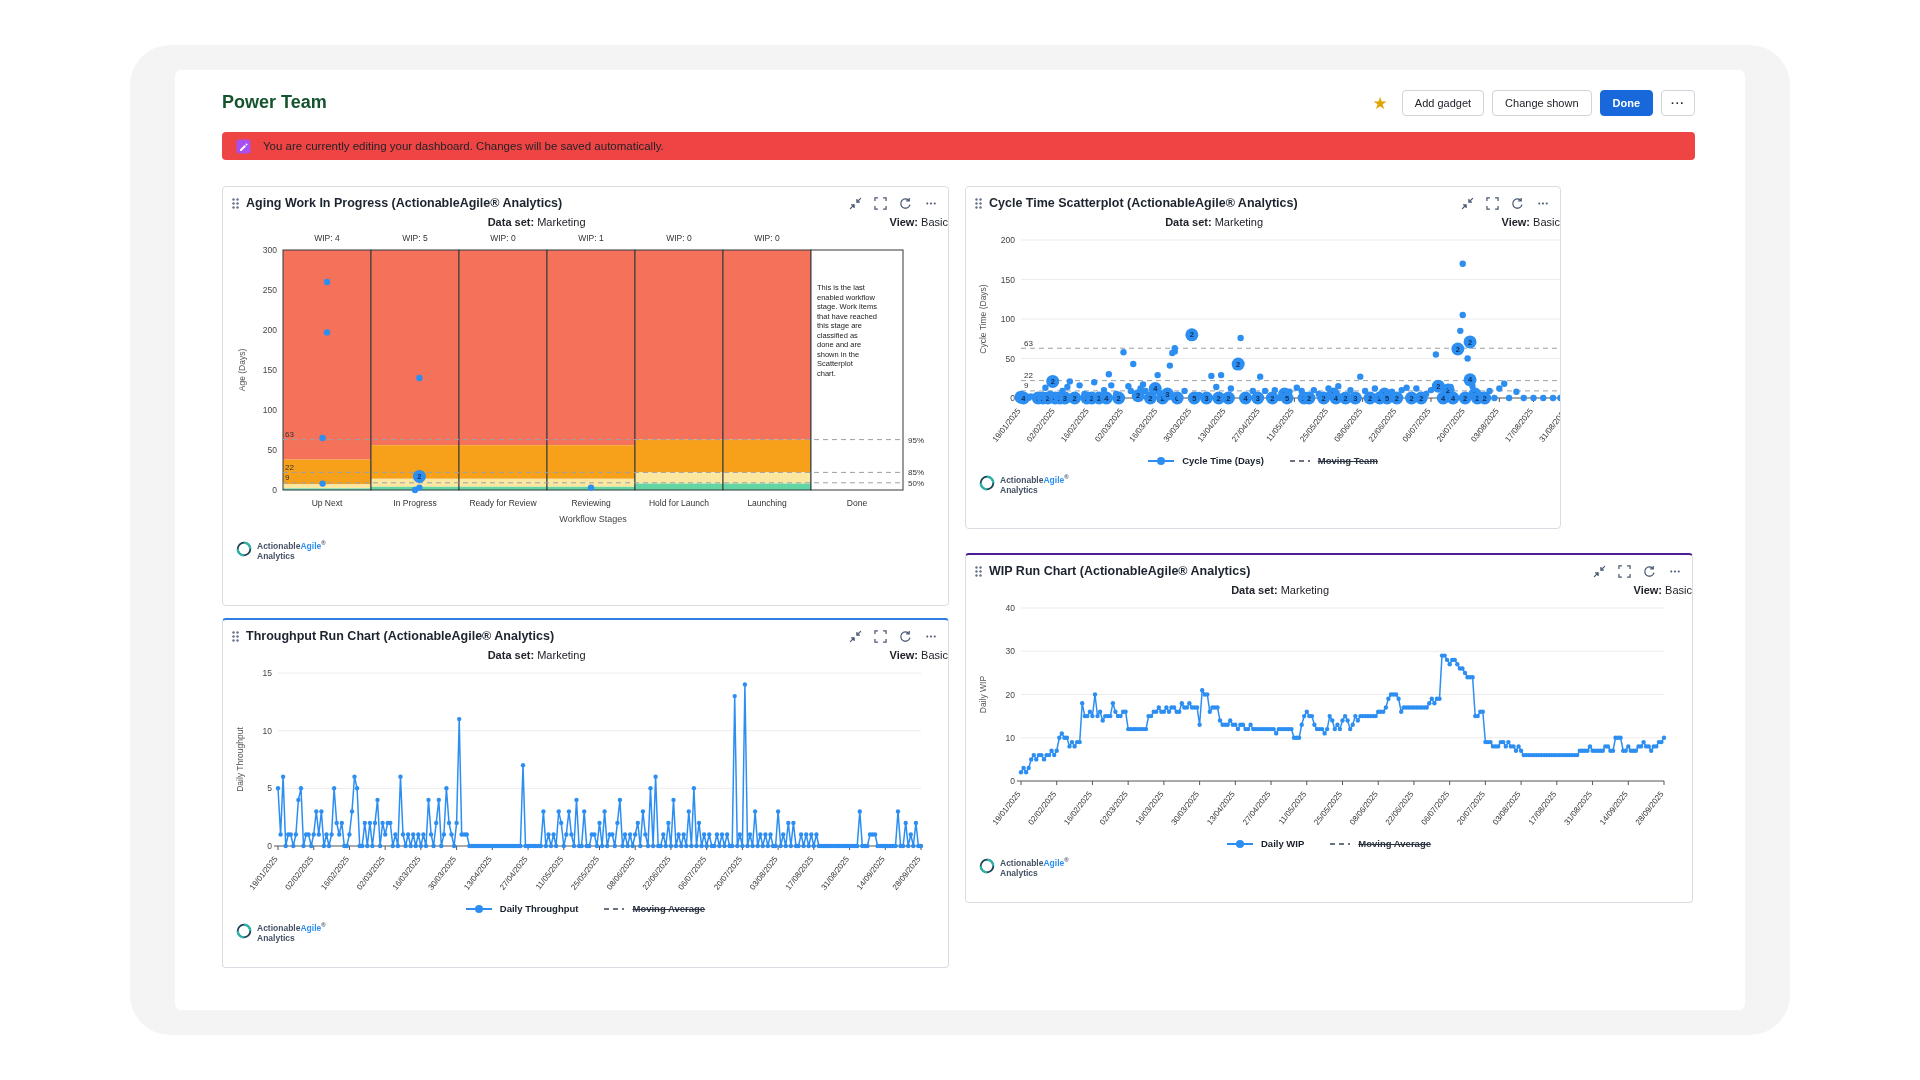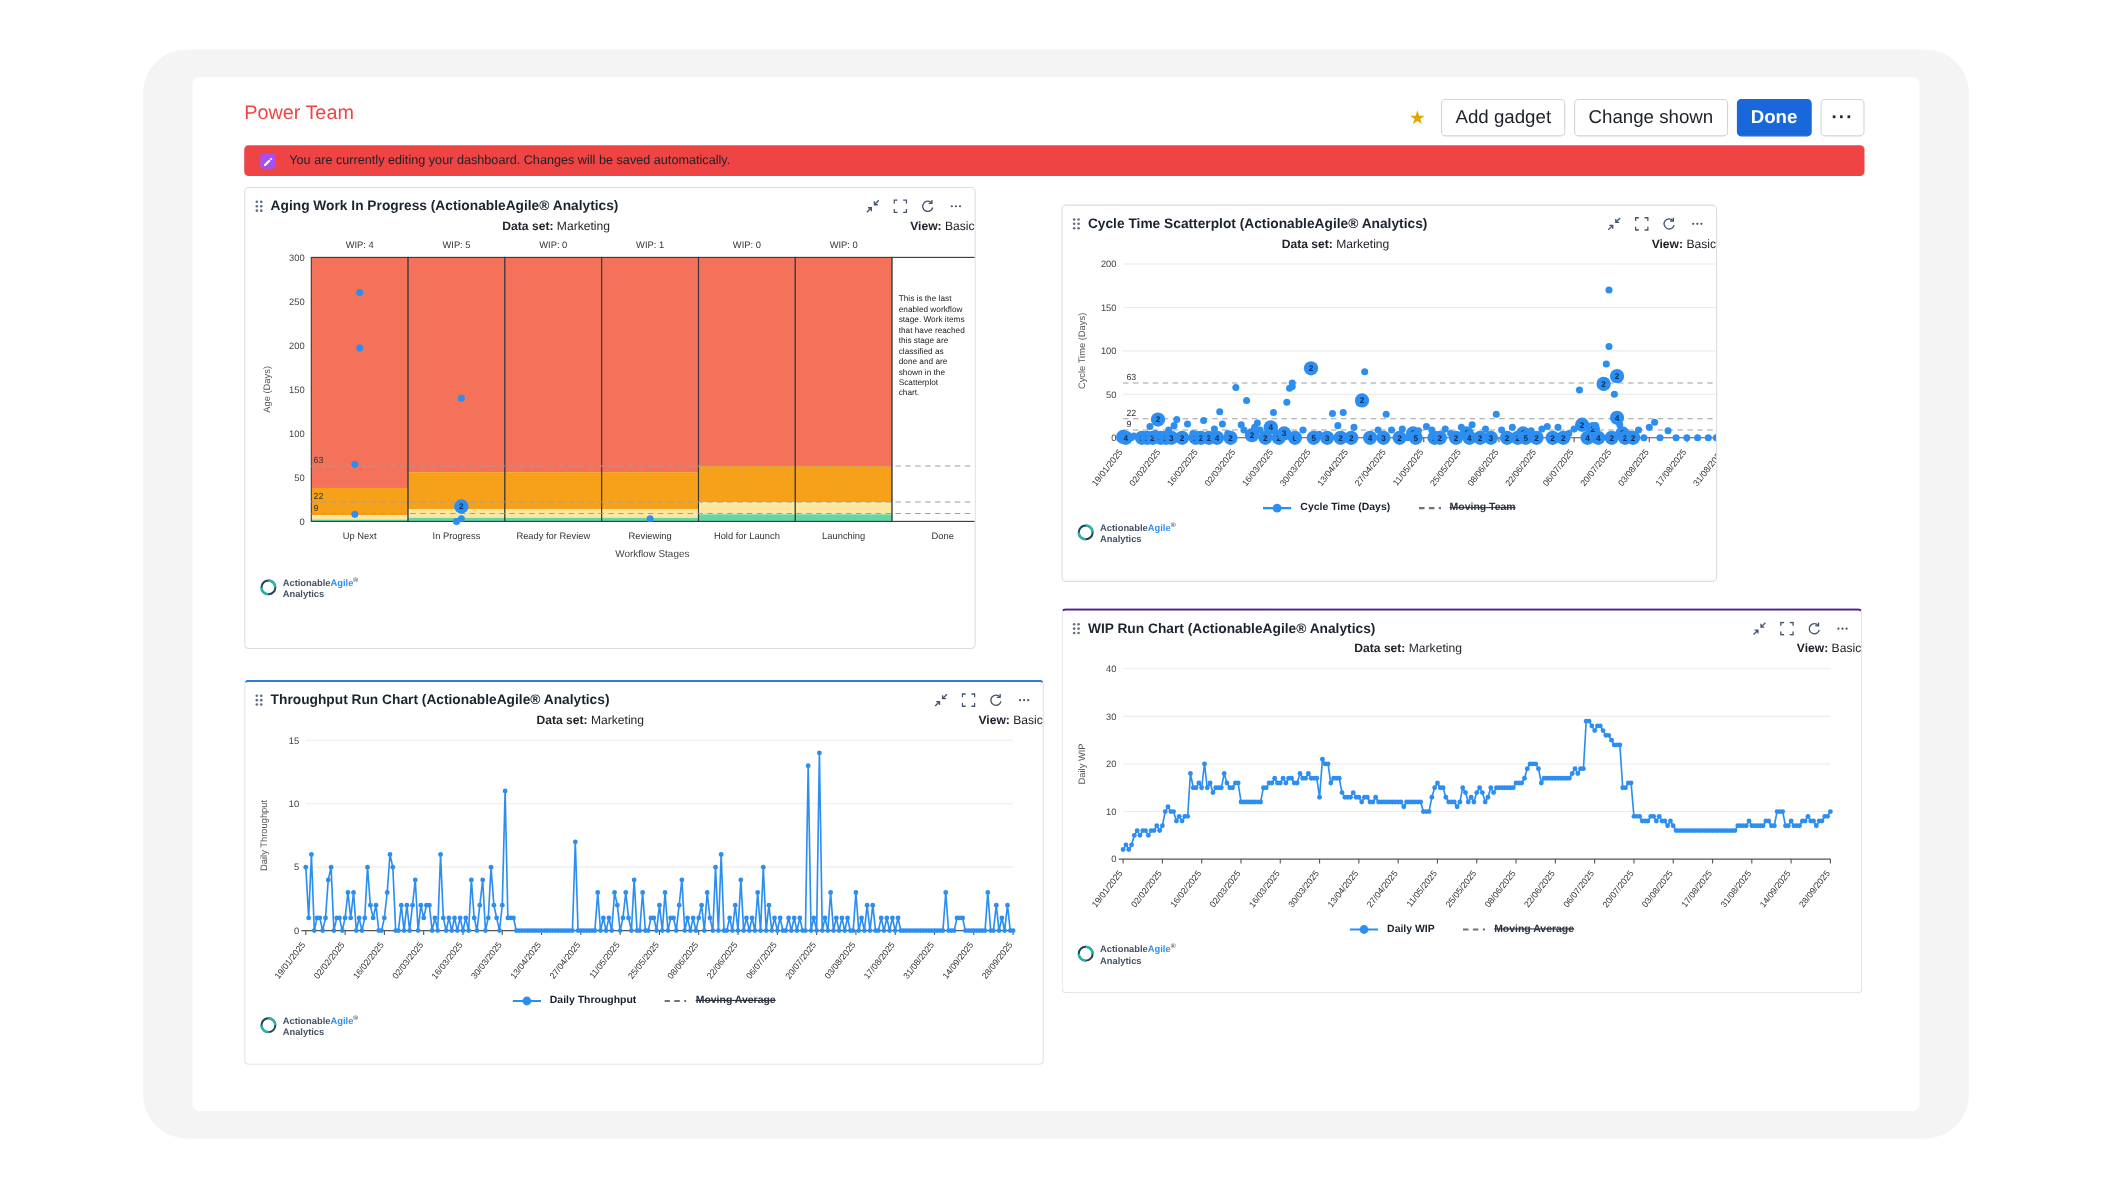--- a/index.html
+++ b/index.html
@@ -1,32 +1,32 @@
 <!DOCTYPE html>
 <html><head>
 <meta charset="utf-8">
 <style>
   html,body{margin:0;padding:0;width:1920px;height:1080px;background:#fff;
     font-family:"Liberation Sans",sans-serif;overflow:hidden}
   .device{position:absolute;left:130px;top:45px;width:1660px;height:990px;
     background:#f4f4f5;border-radius:40px;padding:25px 45px;box-sizing:border-box}
   .screen{position:relative;width:100%;height:100%;background:#fff;border-radius:6px}
-  .page-title{position:absolute;left:47px;top:22px;font-size:18px;font-weight:400;color:#ef4444}
+  .page-title{position:absolute;left:47px;top:22px;font-size:18px;font-weight:700;color:#14532d}
   .toolbar{position:absolute;top:20px;right:50px;display:flex;gap:8px;align-items:center}
   .star{font-size:17px;color:#e2a400;background:none;border:none;cursor:pointer;line-height:1}
-  .btn{font-family:"Liberation Sans",sans-serif;font-size:17px;color:#20242a;background:#fff;
+  .btn{font-family:"Liberation Sans",sans-serif;font-size:11px;color:#20242a;background:#fff;
     border:1px solid #d0d4db;border-radius:4px;padding:6px 12px;cursor:pointer;white-space:nowrap}
   .btn.primary{background:#1868db;border-color:#1868db;color:#fff;font-weight:700}
   .btn.iconbtn{padding:6px 9px;font-weight:700;letter-spacing:1px}
   .banner{position:absolute;left:47px;top:62px;right:50px;height:28px;background:#ef4444;
     border-radius:4px;display:flex;align-items:center;gap:12px;padding:0 14px;box-sizing:border-box}
   .banner-text{font-size:11.5px;color:#1d2128}
   .card{position:absolute;background:#fff;border:1px solid #d9dde3;border-radius:4px;
     box-sizing:border-box;overflow:hidden}
-  .c1{left:47px;top:100px;width:665px;height:420px}
+  .c1{left:47px;top:116px;width:727px;height:420px}
   .c2{left:790px;top:116px;width:596px;height:343px}
   .c3{left:47px;top:548px;width:727px;height:350px;border-top:2px solid #2e7de0}
   .c4{left:790px;top:483px;width:728px;height:350px;border-top:2px solid #4c1d95}
   .card-head{display:flex;align-items:center;padding:9px 10px 4px 8px;gap:6px}
   .card-title{font-size:12.5px;font-weight:700;color:#1c2430;flex:1}
   .card-actions{display:flex;gap:12px;align-items:center;color:#44546f}
   .card-actions svg{display:block;cursor:pointer}
   .subrow{display:flex;font-size:11px;color:#20242a;margin:2px 0 0 0}
   .subrow>div{width:50%;text-align:right}
   .subrow b{font-weight:700}

